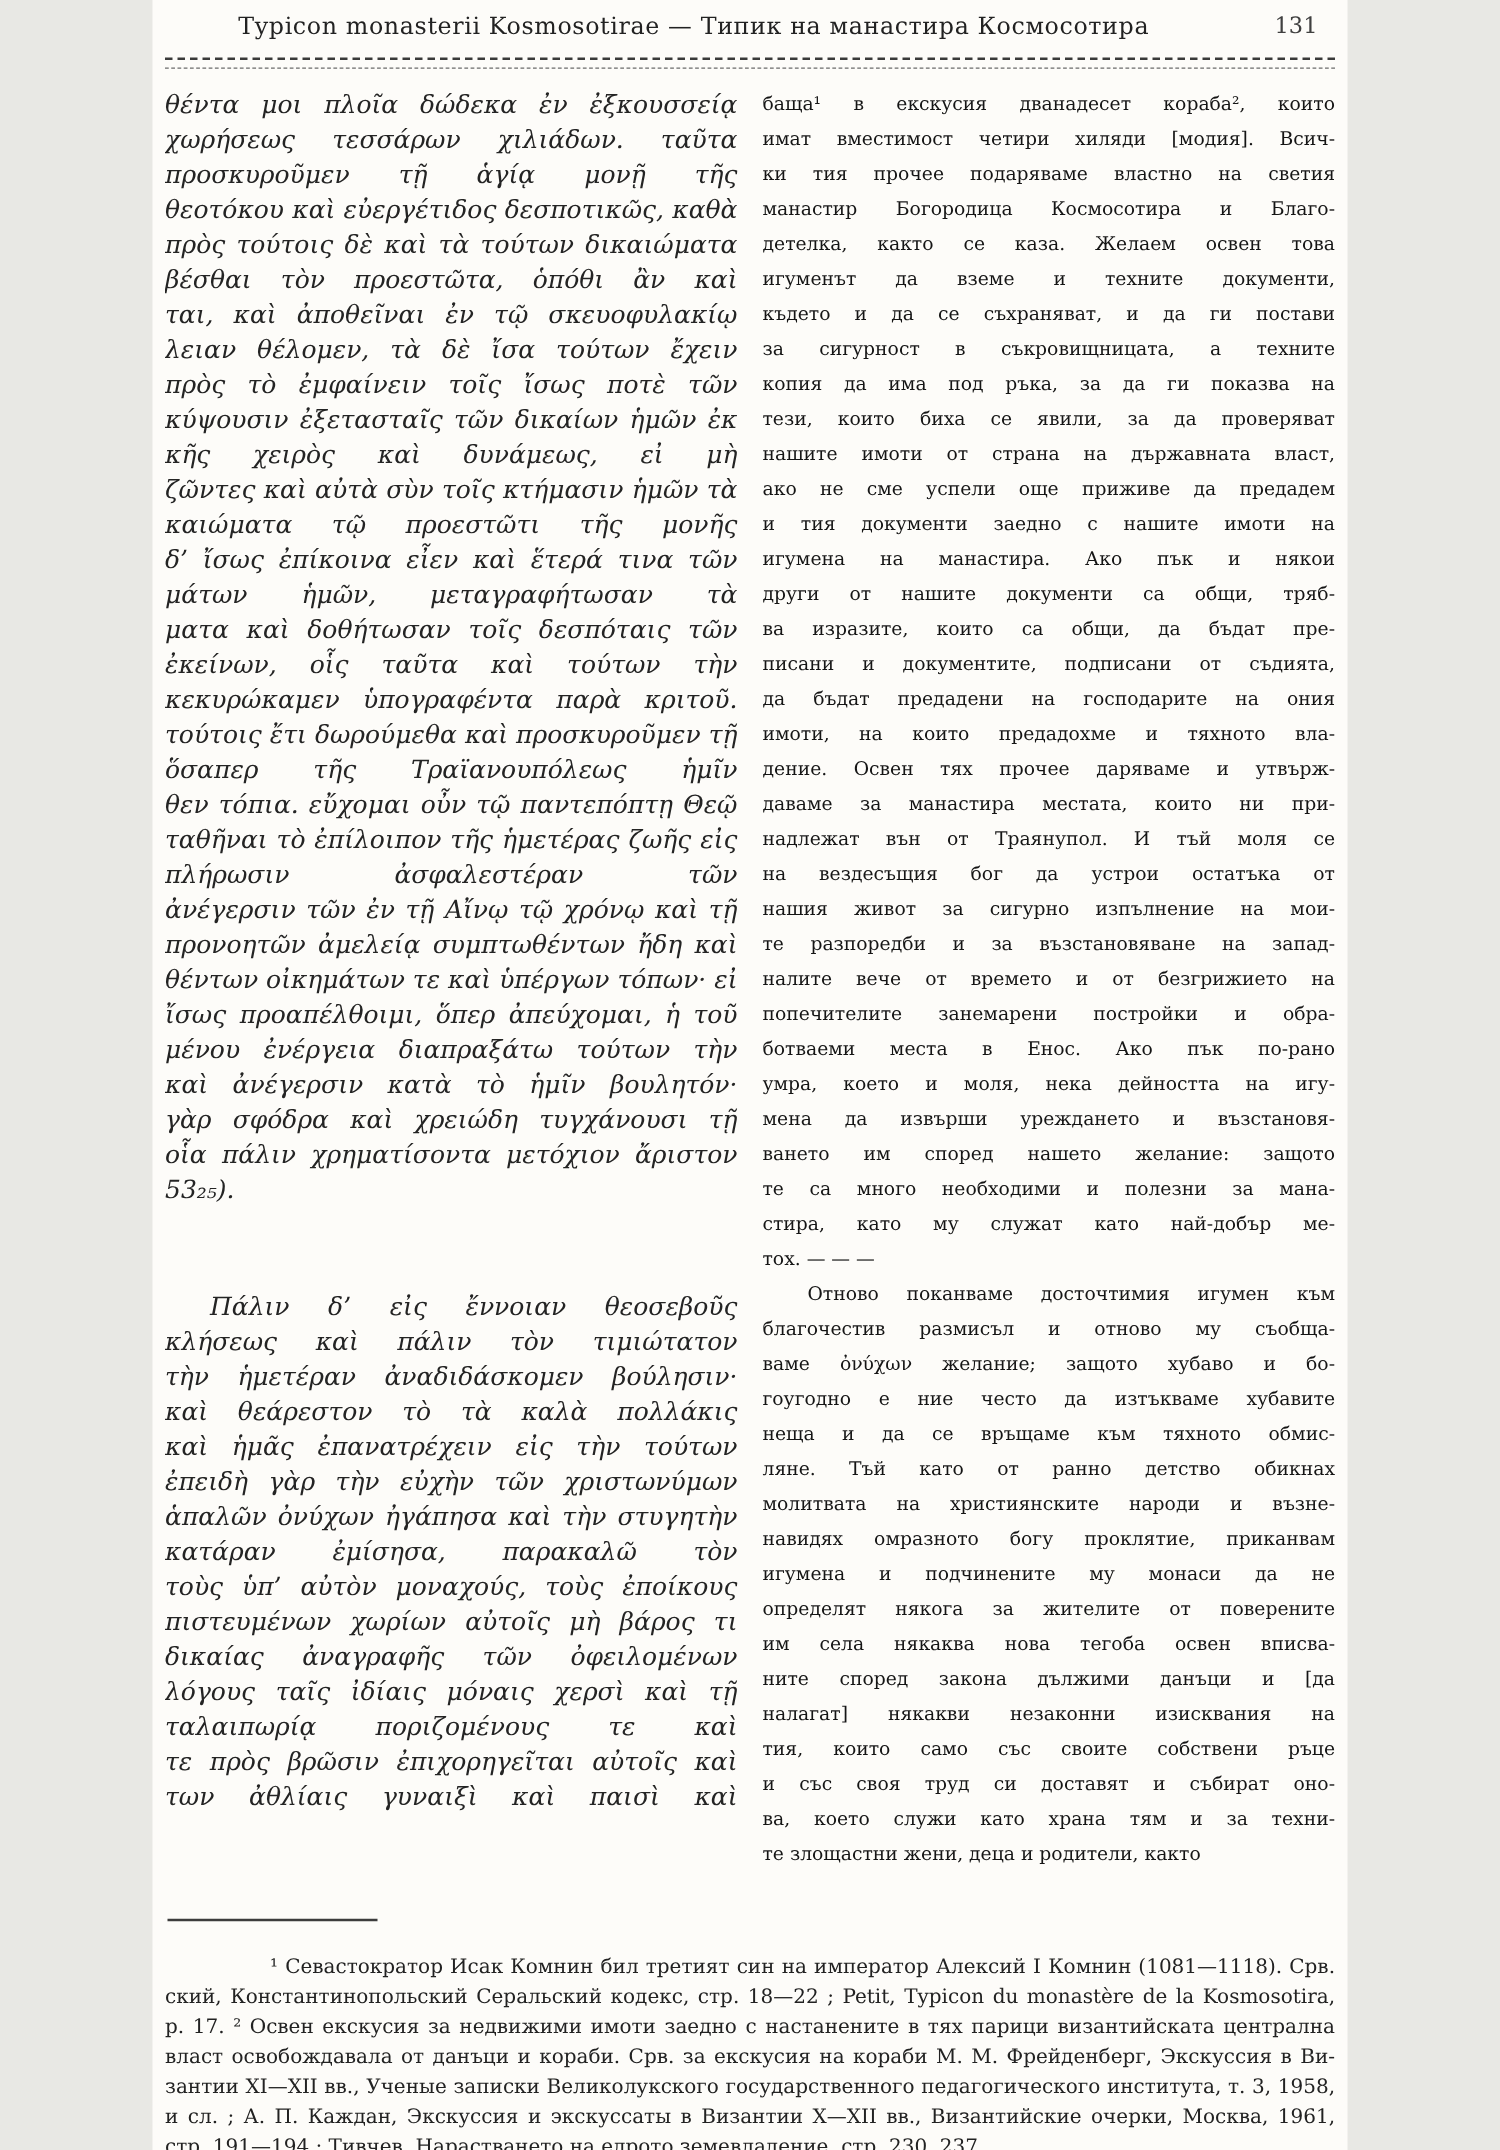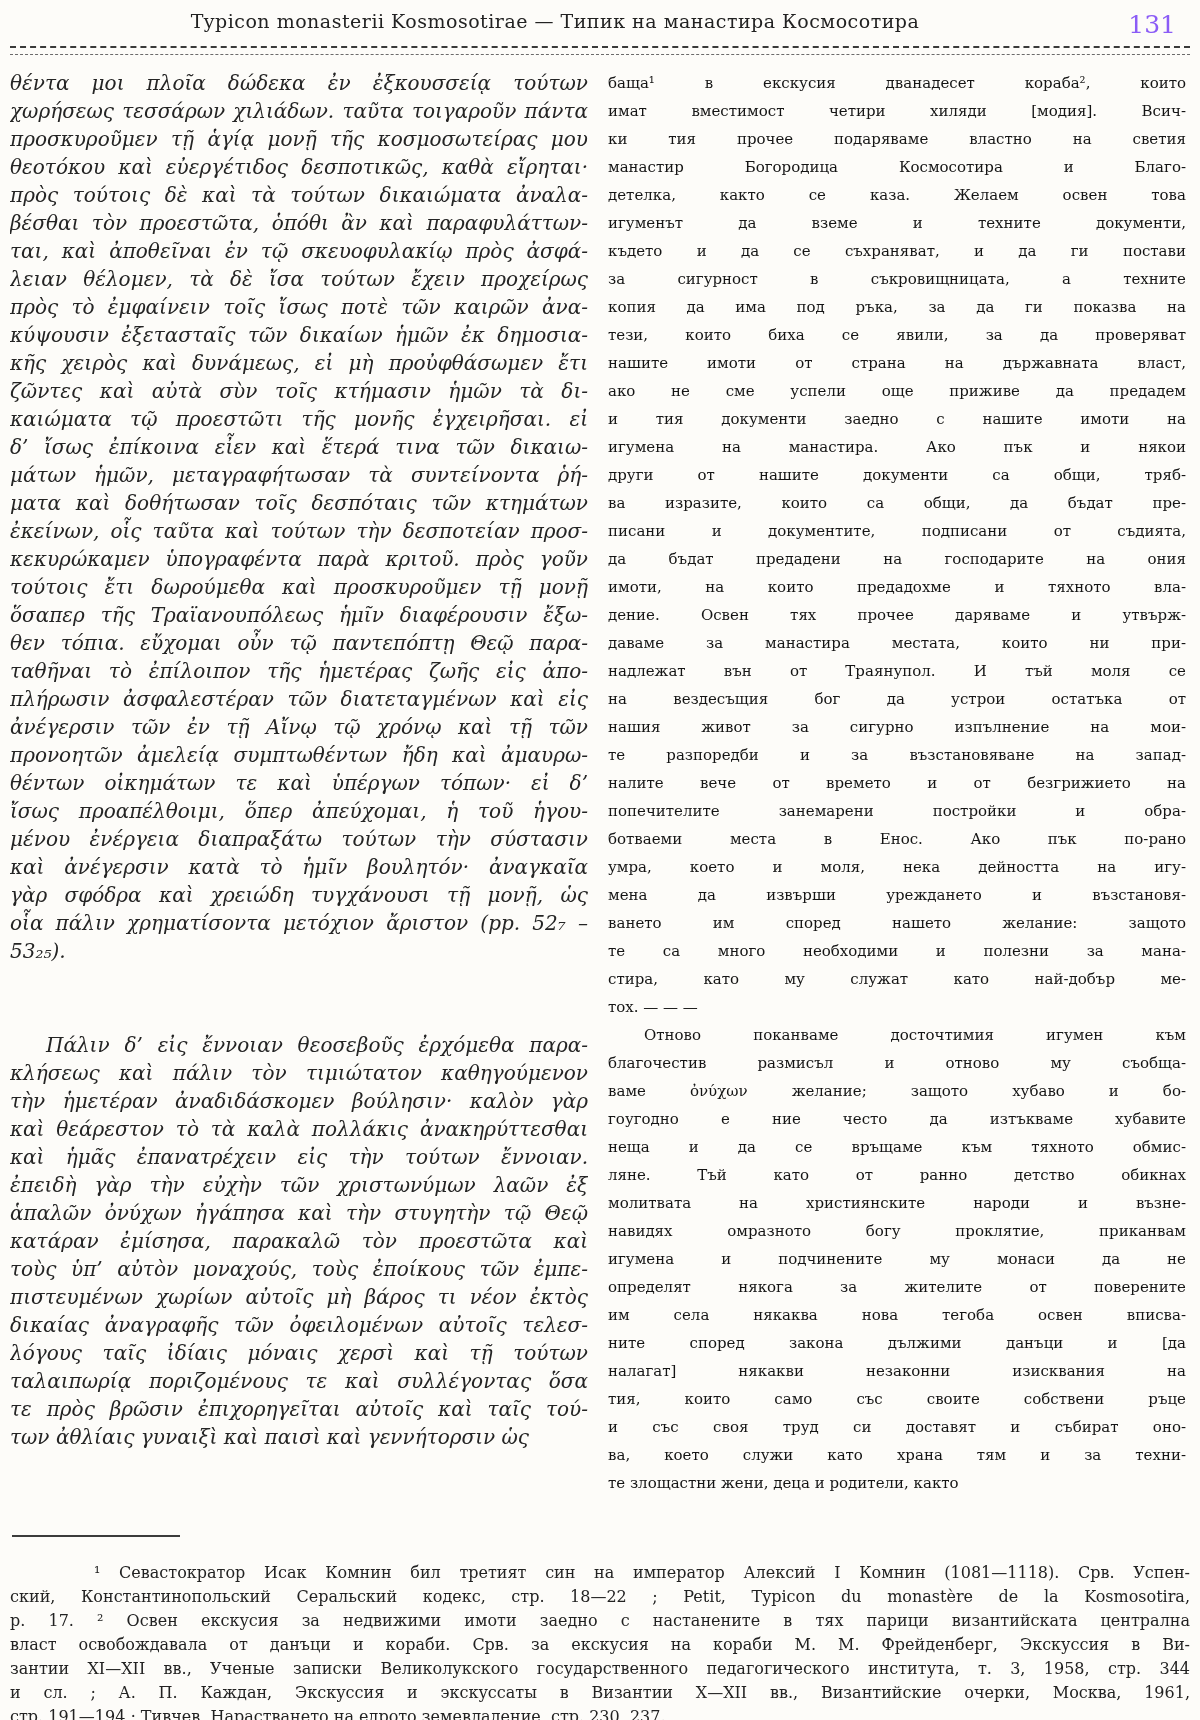--- a/index.html
+++ b/index.html
@@ -1,18 +1,18 @@
 <!DOCTYPE html>
 <html><head>
 <meta charset="utf-8">
 <style>
   html, body { margin: 0; padding: 0; background: #e8e8e4; }
   .page {
     position: relative;
-    width: 1200px;
+    width: 956px;
     height: 1720px;
     margin: 0 auto;
     background: #fdfcf9;
     color: #1b1b1b;
     font-family: "DejaVu Serif", serif;
     overflow: hidden;
     box-sizing: border-box;
     padding: 8px 10px 0 10px;
   }
   
@@ -26,22 +26,22 @@
     left: 0; right: 90px;
     text-align: center;
     font-size: 19px;
     letter-spacing: 0.5px;
     color: #222;
     white-space: nowrap;
   }
   .header .pagenum {
     position: absolute;
     right: 14px; top: 0;
-    font-size: 25px;
-    color: #8b5cf6;
+    font-size: 18px;
+    color: #404040;
   }
   .header-rule {
     margin-top: 6px;
     height: 6px;
     border-top: 2px dashed #3a3a3a;
     border-bottom: 1px dashed #6b6b6b;
   }
   
   .columns {
     display: flex;

